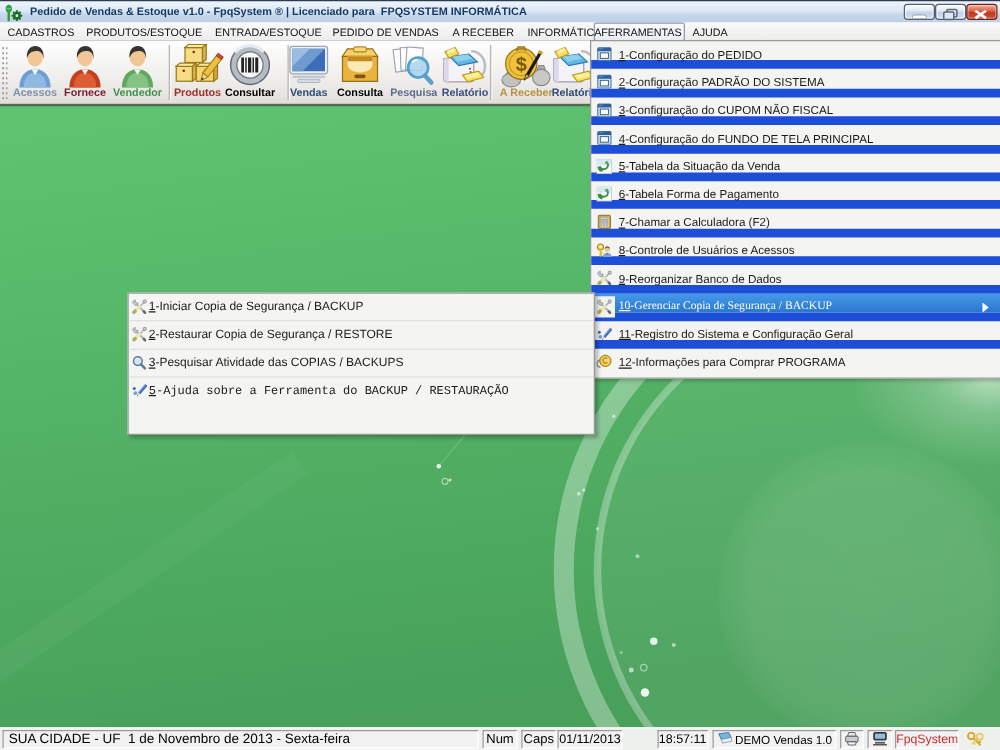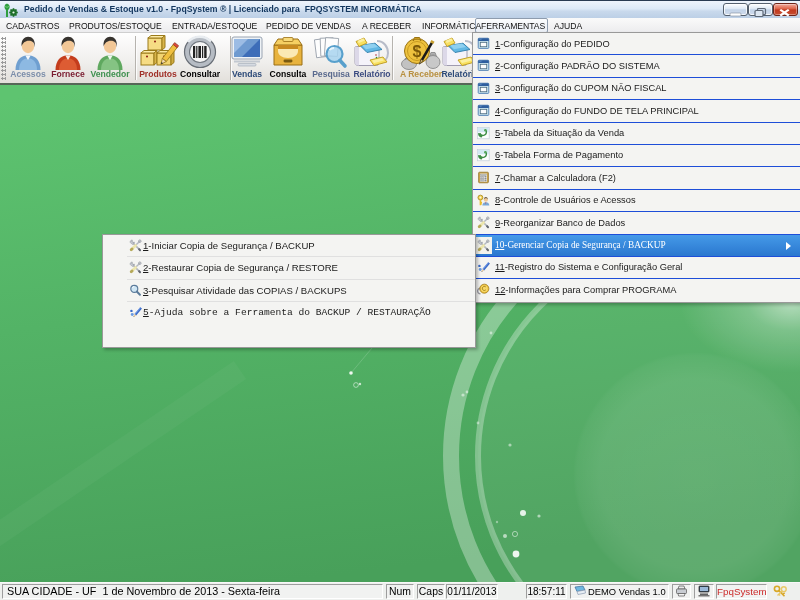--- a/index.html
+++ b/index.html
@@ -42,33 +42,33 @@
 
 #statusbar { position:absolute; left:0; top:582px; width:800px; height:18px;
   background:#eef0ee; border-top:1px solid #f8f8f8; }
 .spanel { position:absolute; top:1px; height:15px; background:#f1f2f1;
   border:1px solid #9d9d9d; border-bottom-color:#ffffff; border-right-color:#ffffff;
   font-size:10.4px; color:#000; line-height:13px; overflow:hidden; white-space:nowrap; }
 
 
 #mainmenu { position:absolute; left:472px; top:32px; width:328px; height:271px;
   background:#f4f4f2; border:1px solid #999999; border-right:none; box-shadow:2px 2px 3px rgba(0,0,0,0.25); }
-.mrow { position:relative; height:22.4px; border-bottom:1px solid #1d4ed8; }
+.mrow { position:relative; height:22.4px; border-bottom:7px solid #1d4ed8; }
 .mrow:last-child { border-bottom:none; }
 .mrow .ic { position:absolute; left:4px; top:4px; width:13px; height:13px; }
 .mrow .tx { position:absolute; left:22px; top:5.5px; font-size:9.3px; color:#1a1a1a; white-space:nowrap; }
 .mrow.hl { background:linear-gradient(#459ae8, #2a77cf);font-family:Liberation Serif, serif; }
 .mrow.hl .ic { background:#f3f3ed; box-shadow:0 0 0 2px #f3f3ed; }
 .mrow.hl .tx { color:#fff; }
 .arrow { position:absolute; right:9px; top:7px; width:0; height:0;
   border-left:5px solid #fff; border-top:4px solid transparent; border-bottom:4px solid transparent; }
 
 #submenu { position:absolute; left:102px; top:234px; width:374px; height:114px;
   background:#f4f4f2; border:1px solid #999999; box-shadow:2px 2px 3px rgba(0,0,0,0.25); }
-.srow { position:relative; height:22.4px; border-bottom:1px solid #e0e0e0;margin-left:24px; }
+.srow { position:relative; height:22.4px; border-bottom:1px solid #e0e0e0; }
 .srow:last-child { border-bottom:none;font-family:Liberation Mono, monospace; }
 .srow .ic { position:absolute; left:2px; top:4px; width:13px; height:13px; }
 .srow .tx { position:absolute; left:16px; top:5px; font-size:9.6px; color:#1a1a1a; white-space:nowrap; }
 
 u { text-decoration:underline; }
 </style>
 </head>
 <body>
 <div id="app">
   <svg width="0" height="0" style="position:absolute;">
@@ -393,21 +393,21 @@
       </svg>
       <div class="tlabel" style="color:#2c4a78;">Relatório</div>
     </div>
   </div>
   <div id="statusbar">
     <div class="spanel" style="left:2px; width:381px; padding-left:4px; font-size:10.8px;">SUA CIDADE - UF&nbsp; 1 de Novembro de 2013 - Sexta-feira</div>
     <div class="spanel" style="left:386px; width:28px; text-align:center;">Num</div>
     <div class="spanel" style="left:417px; width:28px; text-align:center;">Caps</div>
     <div class="spanel" style="left:448px; width:20px; text-align:center; color:#b0b0b0;">Ins</div>
     <div class="spanel" style="left:446px; width:52px; text-align:center; font-size:10px;">01/11/2013</div>
-    <div class="spanel" style="left:526px; width:41px; text-align:center; font-size:10px;">18:57:11</div>
+    <div class="spanel" style="left:526px; width:41px; font-size:10px;">18:57:11</div>
     <div class="spanel" style="left:570px; width:99px; padding-left:3px; font-size:9.4px;">
       <svg width="13" height="12" viewBox="0 0 13 12" style="vertical-align:-2px;">
         <path d="M1,2 L9,1 L11,5 L3,6.5 Z" fill="#6fb7e0" stroke="#3a6a9a" stroke-width="0.7"></path>
         <path d="M3,6.5 L11,5 L11.5,8 L4,9.5 Z" fill="#e8eef4" stroke="#8a9ab0" stroke-width="0.7"></path>
       </svg><span style="margin-left:1px;">DEMO Vendas 1.0</span></div>
     <div class="spanel" style="left:672px; width:19px; text-align:center;">
       <svg width="13" height="12" viewBox="0 0 13 12" style="vertical-align:-2px;">
         <path d="M3,4 L4,1 L9,1 L10,4 Z" fill="#e8e8e8" stroke="#555" stroke-width="0.7"></path>
         <rect x="1.5" y="4" width="10" height="4.5" rx="0.8" fill="#c8ccd2" stroke="#555" stroke-width="0.7"></rect>
         <path d="M3,8.5 L3.6,11 L9.4,11 L10,8.5 Z" fill="#f4f4f4" stroke="#555" stroke-width="0.7"></path>

